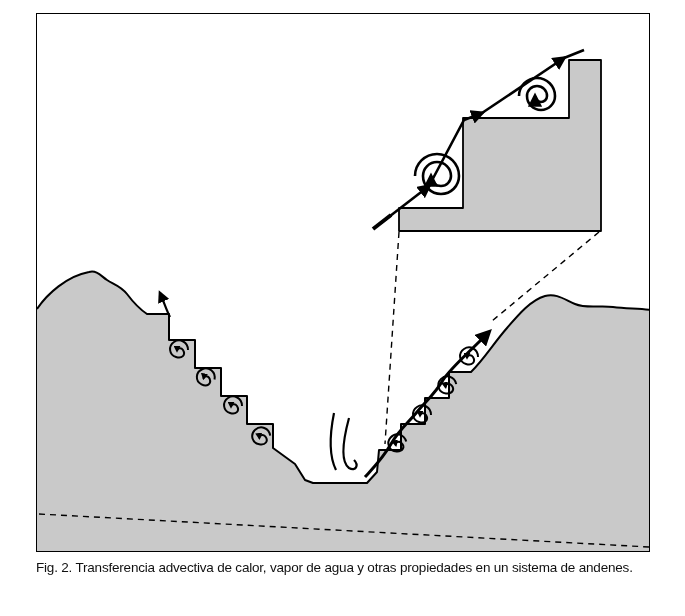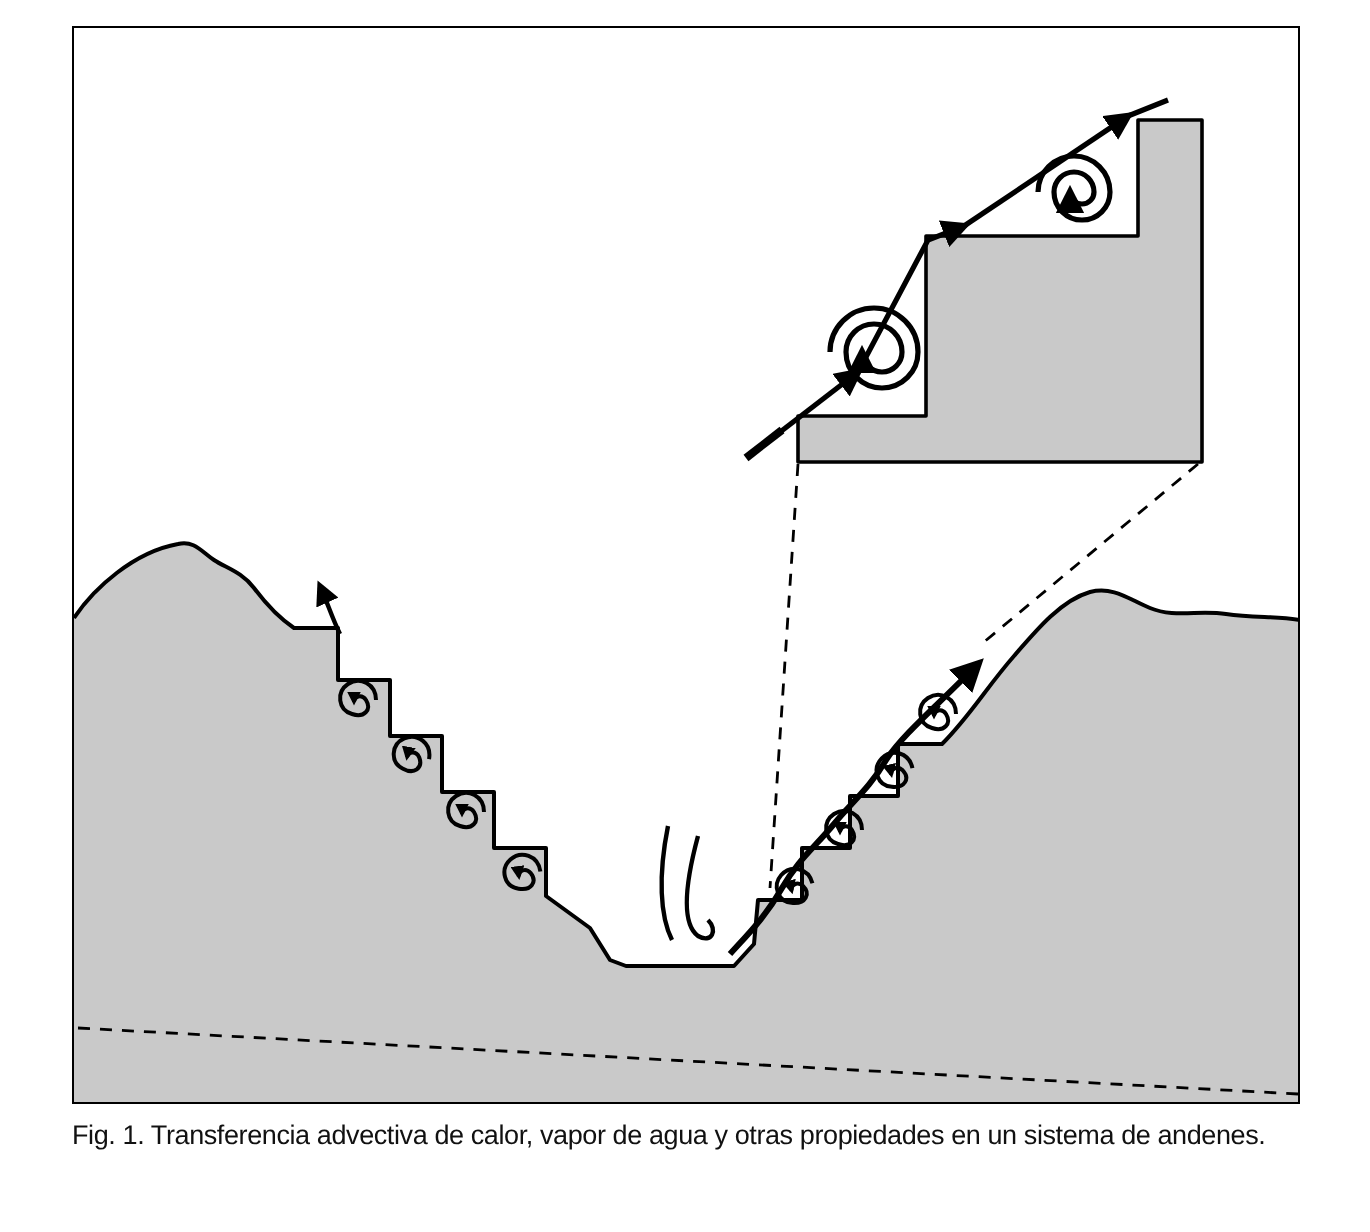--- a/index.html
+++ b/index.html
@@ -87,13 +87,13 @@
         <path d="M 445,99 L 527,44" stroke-width="2.6" marker-end="url(#arw)"></path>
         <path d="M 527,44 L 547,36" stroke-width="2.6"></path>
       </g>
 
       <path d="M 362,218 L 348,430" fill="none" stroke="#000" stroke-width="1.4" stroke-dasharray="6 5"></path>
       <path d="M 562,218 L 455,307" fill="none" stroke="#000" stroke-width="1.4" stroke-dasharray="6 5"></path>
     </g>
   </svg>
 </div>
 
-<p class="caption">Fig. 1. Transferencia advectiva de calor, vapor de agua y otras propiedades en un sistema de andenes.</p>
+<p class="caption">Fig. 2. Transferencia advectiva de calor, vapor de agua y otras propiedades en un sistema de andenes.</p>
 
 </body></html>

